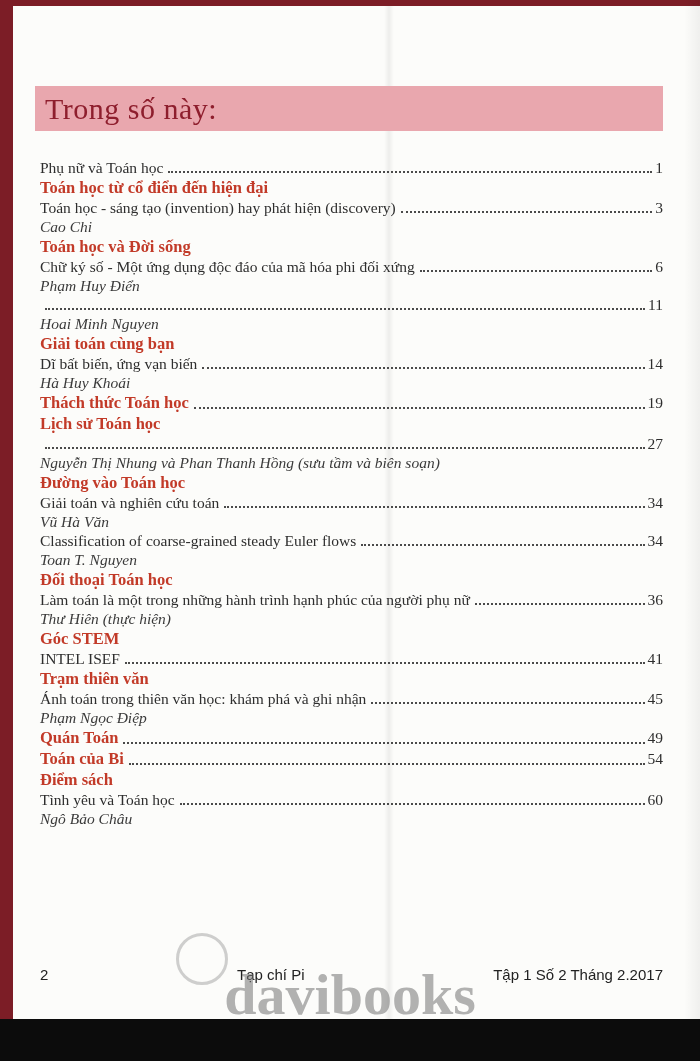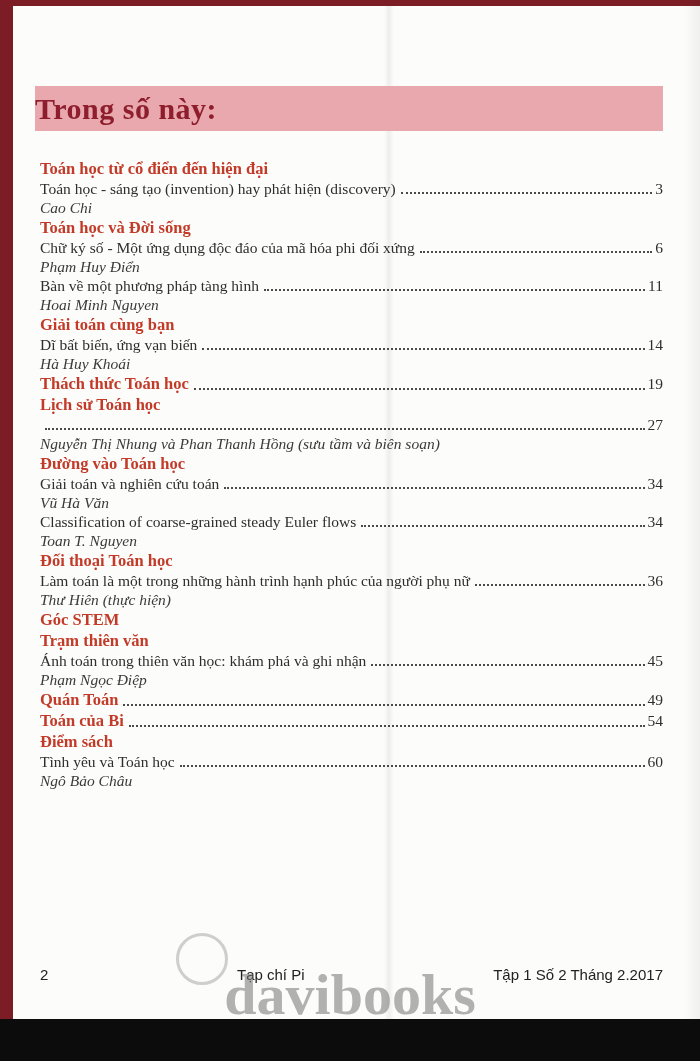--- a/index.html
+++ b/index.html
@@ -16,22 +16,22 @@
                  background:linear-gradient(to right, rgba(0,0,0,0), rgba(0,0,0,0.05)); }
   .fold { position:absolute; top:6px; left:384px; width:10px; height:1014px;
           background:linear-gradient(to right, rgba(0,0,0,0), rgba(0,0,0,0.06), rgba(0,0,0,0)); }
   .bottom-strip { position:absolute; left:0; bottom:0; width:100%; height:42px; background:#0c0c0c; }
 
   .header-bar {
     position:absolute; left:35px; top:86px; width:628px; height:45px;
     background:#e9a7ae; display:flex; align-items:center;
   }
   .header-title {
-    font-size:30px; font-weight:bold; color:#8e1e2d;
-    padding-left:0; letter-spacing:0.5px;
+    font-size:30px; font-weight:normal; color:#8e1e2d;
+    padding-left:10px; letter-spacing:0.5px;
   }
 
   .toc { position:absolute; left:40px; top:158px; width:623px; }
   .toc-row { display:flex; align-items:flex-end; line-height:19px; font-size:15.5px; color:#2e2e2e; }
   .toc-row.section { line-height:21px; }
   .toc-row.section .toc-text { color:#c23a28; font-weight:bold; font-size:16.5px; }
   .toc-row.author .toc-text { font-style:italic; color:#3a3a3a; }
   .leader { flex:1; border-bottom:2px dotted #4a4a4a; margin:0 3px 4px 5px; min-width:20px; }
   .page-num { color:#2e2e2e; font-weight:normal; font-size:15.5px; font-style:normal; }
 
@@ -65,20 +65,25 @@
 <div class="border-left"></div>
 <div class="border-top"></div>
 <div class="edge-right"></div>
 <div class="fold"></div>
 
 <div class="header-bar">
   <span class="header-title">Trong số này:</span>
 </div>
 
 <div class="toc">
+    <div class="toc-row entry">
+      <span class="toc-text">Phụ nữ và Toán học</span>
+      <span class="leader"></span>
+      <span class="page-num">1</span>
+    </div>
     <div class="toc-row section">
       <span class="toc-text">Toán học từ cổ điển đến hiện đại</span>
     </div>
     <div class="toc-row entry">
       <span class="toc-text">Toán học - sáng tạo (invention) hay phát hiện (discovery)</span>
       <span class="leader"></span>
       <span class="page-num">3</span>
     </div>
     <div class="toc-row author">
       <span class="toc-text">Cao Chi</span>
@@ -88,21 +93,20 @@
     </div>
     <div class="toc-row entry">
       <span class="toc-text">Chữ ký số - Một ứng dụng độc đáo của mã hóa phi đối xứng</span>
       <span class="leader"></span>
       <span class="page-num">6</span>
     </div>
     <div class="toc-row author">
       <span class="toc-text">Phạm Huy Điển</span>
     </div>
     <div class="toc-row entry">
-      <span class="toc-text">Bàn về một phương pháp tàng hình</span>
       <span class="leader"></span>
       <span class="page-num">11</span>
     </div>
     <div class="toc-row author">
       <span class="toc-text">Hoai Minh Nguyen</span>
     </div>
     <div class="toc-row section">
       <span class="toc-text">Giải toán cùng bạn</span>
     </div>
     <div class="toc-row entry">
@@ -153,20 +157,25 @@
     <div class="toc-row entry">
       <span class="toc-text">Làm toán là một trong những hành trình hạnh phúc của người phụ nữ</span>
       <span class="leader"></span>
       <span class="page-num">36</span>
     </div>
     <div class="toc-row author">
       <span class="toc-text">Thư Hiên (thực hiện)</span>
     </div>
     <div class="toc-row section">
       <span class="toc-text">Góc STEM</span>
+    </div>
+    <div class="toc-row entry">
+      <span class="toc-text">INTEL ISEF</span>
+      <span class="leader"></span>
+      <span class="page-num">41</span>
     </div>
     <div class="toc-row section">
       <span class="toc-text">Trạm thiên văn</span>
     </div>
     <div class="toc-row entry">
       <span class="toc-text">Ánh toán trong thiên văn học: khám phá và ghi nhận</span>
       <span class="leader"></span>
       <span class="page-num">45</span>
     </div>
     <div class="toc-row author">

